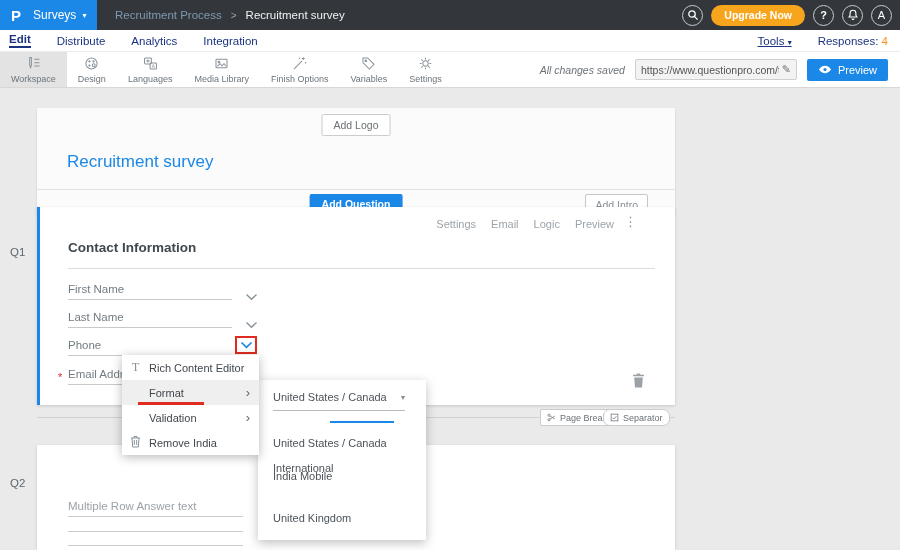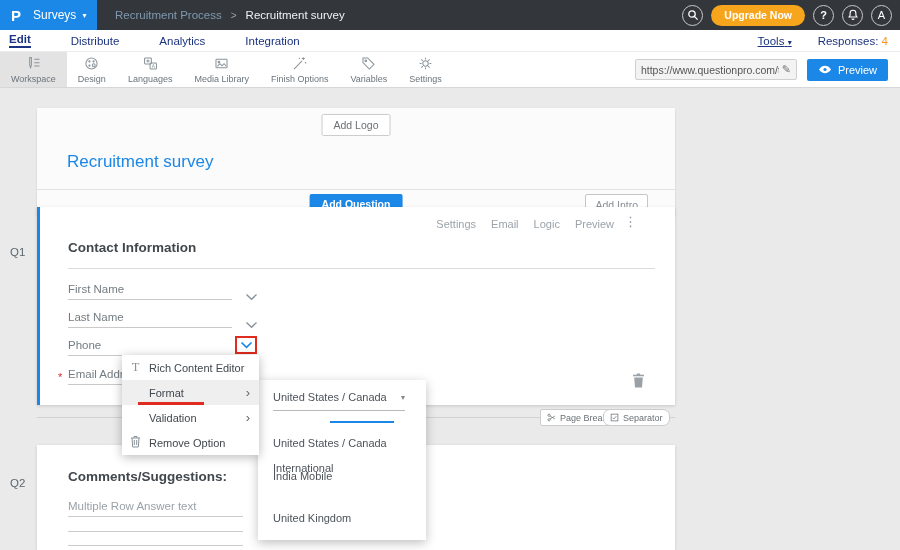--- a/index.html
+++ b/index.html
@@ -15,21 +15,21 @@
   .breadcrumb { margin-left:18px; font-size:11.5px; display:flex; align-items:center; }
   .bc-parent { color:#7E99AF; }
   .bc-sep { color:#9aa1a8; margin:0 9px; font-size:10px; }
   .bc-cur { color:#EFF2F3; }
   .topbar-right { margin-left:auto; display:flex; align-items:center; gap:8px; padding-right:8px;text-align:right; }
   .circle-btn { width:21px; height:21px; border:1.5px solid #C6C9CD; border-radius:50%; display:flex; align-items:center; justify-content:center; color:#fff; font-size:11px; cursor:pointer; flex:none; }
   .upgrade-btn { height:21px; border-radius:11px; background:#F7A51D; color:#fff; font-size:10.5px; font-weight:bold; display:flex; align-items:center; padding:0 13px; cursor:pointer; }
 
   
   .nav2 { position:absolute; top:30px; left:0; width:900px; height:22px; background:#fff; border-bottom:1px solid #ececec; display:flex; align-items:center; font-size:11.5px; color:#1B3380; }
-  .nav-tab { margin-left:40px; cursor:pointer; }
+  .nav-tab { margin-left:26px; cursor:pointer; }
   .nav-tab:first-child { margin-left:9px;text-align:right; }
   .nav-tab.active { font-weight:bold; border-bottom:2px solid #1B3380; padding-bottom:1px; }
   .nav2-right { margin-left:auto; display:flex; align-items:center; gap:26px; padding-right:12px; }
   .tools-l { cursor:pointer;text-decoration:underline; }
   .tools-l .car { font-size:8px; }
   .resp-count { color:#F7941D; }
 
   
   .toolbar { position:absolute; top:52px; left:0; width:900px; height:36px; background:#fff; border-bottom:1px solid #d7d7d7; display:flex; align-items:stretch; }
   .tool { display:flex; flex-direction:column; align-items:center; justify-content:center; gap:2px; padding:0 11px; color:#6b747b; font-size:9px; cursor:pointer; white-space:nowrap; }
@@ -195,20 +195,21 @@
     <span>Variables</span>
   </div>
   <div class="tool">
     <svg viewBox="0 0 20 20">
         <circle cx="10" cy="10" r="3.2"></circle>
         <path d="M10 3.2v2.2M10 14.6v2.2M3.2 10h2.2M14.6 10h2.2M5.2 5.2l1.6 1.6M13.2 13.2l1.6 1.6M14.8 5.2l-1.6 1.6M6.8 13.2l-1.6 1.6"></path>
       </svg>
     <span>Settings</span>
   </div>
   <div class="toolbar-right">
+    <span class="saved">All changes saved</span>
     <div class="url-box">
       <input value="https://www.questionpro.com/t/APNrFZ" style="">
       <span class="pencil">✎</span>
     </div>
     <div class="preview-btn">
       <svg width="14" height="9" viewBox="0 0 14 9">
           <path d="M1 4.5C2.8 1.8 4.8.8 7 .8s4.2 1 6 3.7C11.2 7.2 9.2 8.2 7 8.2S2.8 7.2 1 4.5z" fill="#fff"></path>
           <circle cx="7" cy="4.5" r="1.6" fill="#1B87E6"></circle>
         </svg>
       <span>Preview</span>
@@ -281,21 +282,20 @@
   <div class="pb-btn" style="left:566px;border-radius:7px;">
     <svg viewBox="0 0 12 12">
         <rect x="1.5" y="1.5" width="9" height="9"></rect>
         <path d="M3.3 6.2l1.8 1.8 3.4-3.8"></path>
       </svg>
     <span>Separator</span>
   </div>
 </div>
 
 <div class="q2-card">
-  <div class="q2-title">Comments/Suggestions:</div>
   <div class="q2-ph">Multiple Row Answer text</div>
   <div class="q2-line" style="top:86px;"></div>
   <div class="q2-line" style="top:100px;"></div>
 </div>
 
 <div class="ctx">
   <div class="ctx-item">
     <span class="ctx-icon serif">T</span>
     <span>Rich Content Editor</span>
   </div>
@@ -306,21 +306,21 @@
   </div>
   <div class="ctx-item">
     <span class="ctx-icon"></span>
     <span>Validation</span>
     <span class="ctx-arrow">›</span>
   </div>
   <div class="ctx-item">
     <span class="ctx-icon ctx-trash"><svg viewBox="0 0 11 13">
           <path d="M1 3h9M4 3V1.5h3V3M2 3l.7 9h5.6L9 3M4.3 5v5M6.7 5v5"></path>
         </svg></span>
-    <span>Remove Option</span>
+    <span>Remove India</span>
   </div>
   <div class="red-underline"></div>
 </div>
 
 <div class="submenu">
   <div class="sel">
     <span>United States / Canada</span>
     <span class="sel-caret">▾</span>
   </div>
   <div class="blue-bar"></div>

